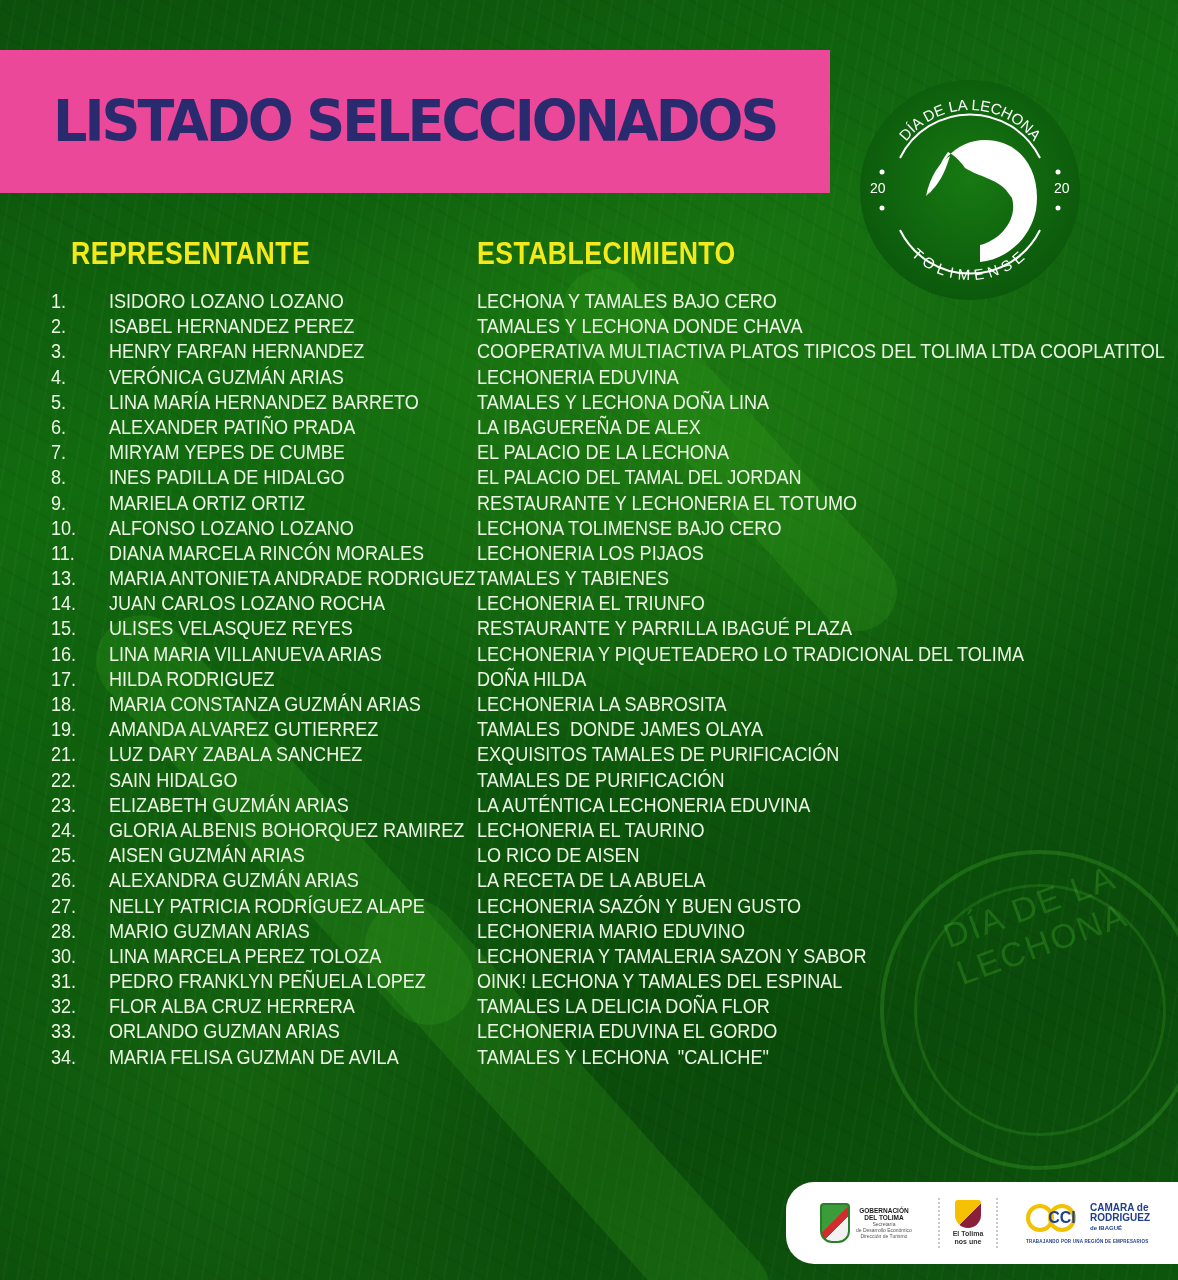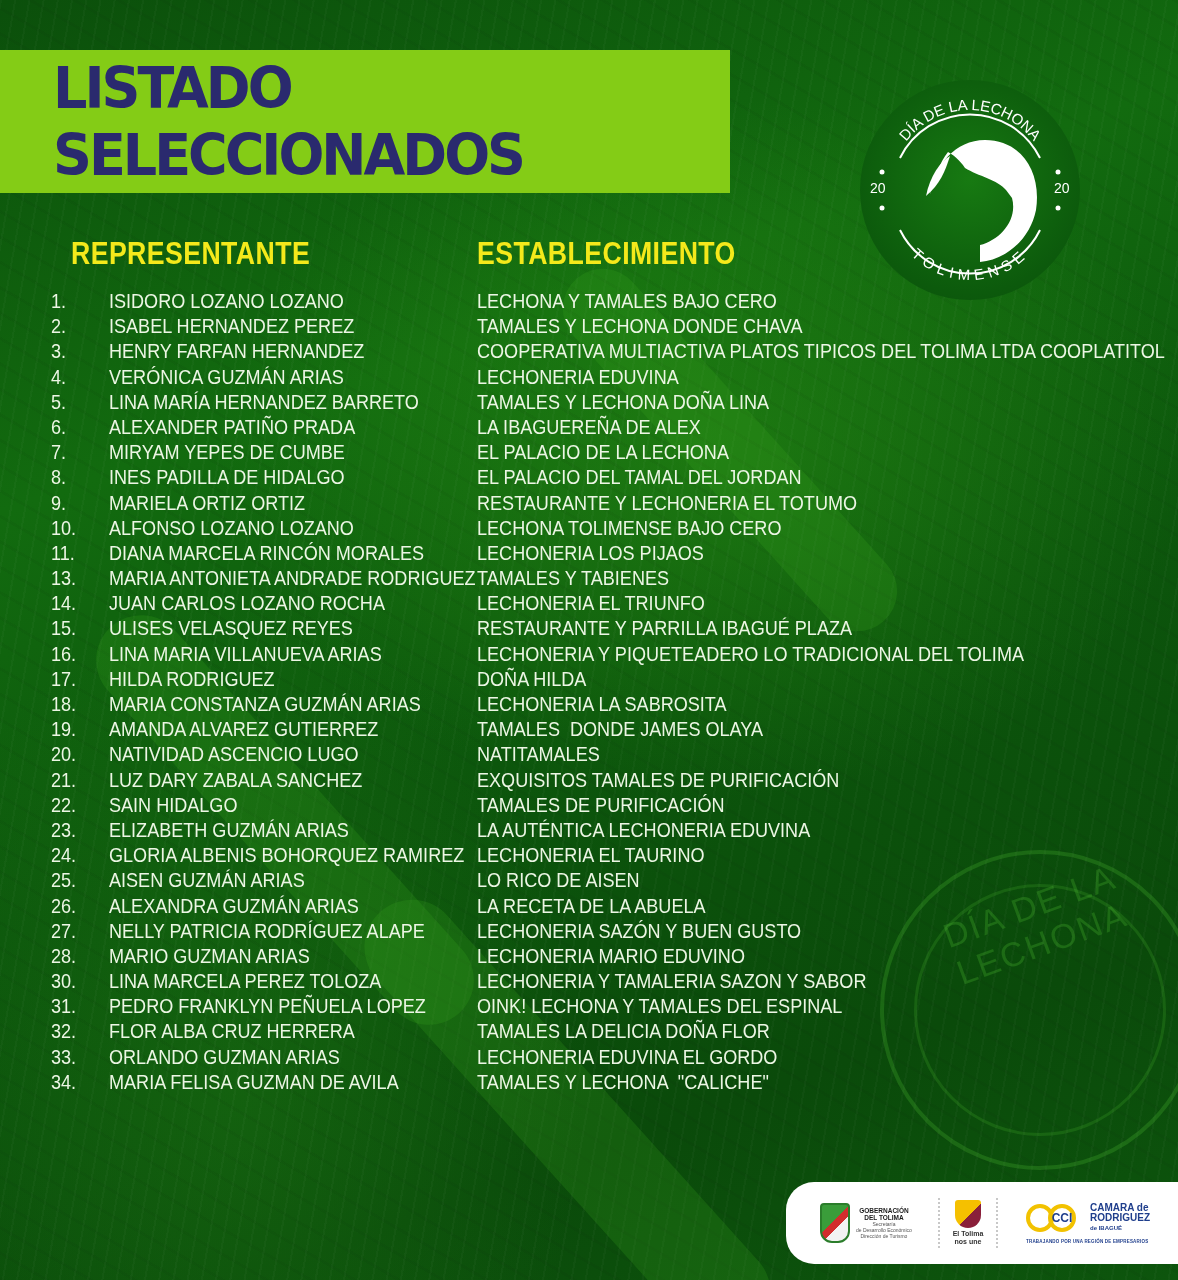--- a/index.html
+++ b/index.html
@@ -17,22 +17,22 @@
     background:
       repeating-linear-gradient(100deg, rgba(255,255,255,0.025) 0px, rgba(255,255,255,0.025) 2px, rgba(0,0,0,0) 2px, rgba(0,0,0,0) 14px),
       repeating-linear-gradient(30deg, rgba(0,0,0,0.04) 0px, rgba(0,0,0,0.04) 3px, rgba(0,0,0,0) 3px, rgba(0,0,0,0) 22px);
     pointer-events: none;
   }
   .diag-band {
     position: absolute; background: rgba(60,170,30,0.22); border-radius: 60px;
     transform: rotate(-42deg); pointer-events: none;
   }
   .title-banner {
-    position: absolute; left: 0; top: 50px; width: 730px; height: 143px;
-    background: #84cc16;
+    position: absolute; left: 0; top: 50px; width: 830px; height: 143px;
+    background: #ec4899;
     display: flex; align-items: center;
   }
   .title-text {
     margin-left: 53px;
     font-family: "DejaVu Sans", sans-serif;
     font-weight: bold;
     font-size: 54px;
     letter-spacing: -3px;
     color: #2a2a6e;
     transform: scaleY(1.05);
@@ -99,21 +99,21 @@
   .tol-shield {
     width: 26px; height: 28px; border-radius: 3px 3px 13px 13px;
     background: linear-gradient(135deg, #f5c000 0%, #f5c000 55%, #8a1f3a 55%);
   }
   .tol-text { font-size: 7px; line-height: 8px; font-weight: bold; color: #333; text-align: center; margin-top: 2px; }
   .logo-ccb { display: flex; flex-direction: column; margin-left: 20px; }
   .ccb-top { display: flex; align-items: center; }
   .ccb-ring {
     width: 28px; height: 28px; border-radius: 50%; border: 4px solid #f2c200;
     display: flex; align-items: center; justify-content: center;
-    font-size: 12px; font-weight: bold; color: #1f3e8c;
+    font-size: 16px; font-weight: bold; color: #1f3e8c;
   }
   .ccb-ring + .ccb-ring { margin-left: -6px; }
   .ccb-name { margin-left: 14px; font-size: 10px; line-height: 10px; font-weight: bold; color: #1f3e8c; }
   .ccb-tag { font-size: 4.5px; font-weight: bold; color: #1f3e8c; margin-top: 6px; letter-spacing: 0.2px; }
 </style>
 </head>
 <body>
 
 <div class="bg-stripes"></div>
 <div class="diag-band" style="left:240px; top:560px; width:90px; height:520px;"></div>
@@ -238,25 +238,20 @@
       <span class="num">18.</span>
       <span class="rep">MARIA CONSTANZA GUZMÁN ARIAS</span>
       <span class="est">LECHONERIA LA SABROSITA</span>
     </div>
   <div class="row">
       <span class="num">19.</span>
       <span class="rep">AMANDA ALVAREZ GUTIERREZ</span>
       <span class="est">TAMALES  DONDE JAMES OLAYA</span>
     </div>
   <div class="row">
-      <span class="num">20.</span>
-      <span class="rep">NATIVIDAD ASCENCIO LUGO</span>
-      <span class="est">NATITAMALES</span>
-    </div>
-  <div class="row">
       <span class="num">21.</span>
       <span class="rep">LUZ DARY ZABALA SANCHEZ</span>
       <span class="est">EXQUISITOS TAMALES DE PURIFICACIÓN</span>
     </div>
   <div class="row">
       <span class="num">22.</span>
       <span class="rep">SAIN HIDALGO</span>
       <span class="est">TAMALES DE PURIFICACIÓN</span>
     </div>
   <div class="row">

